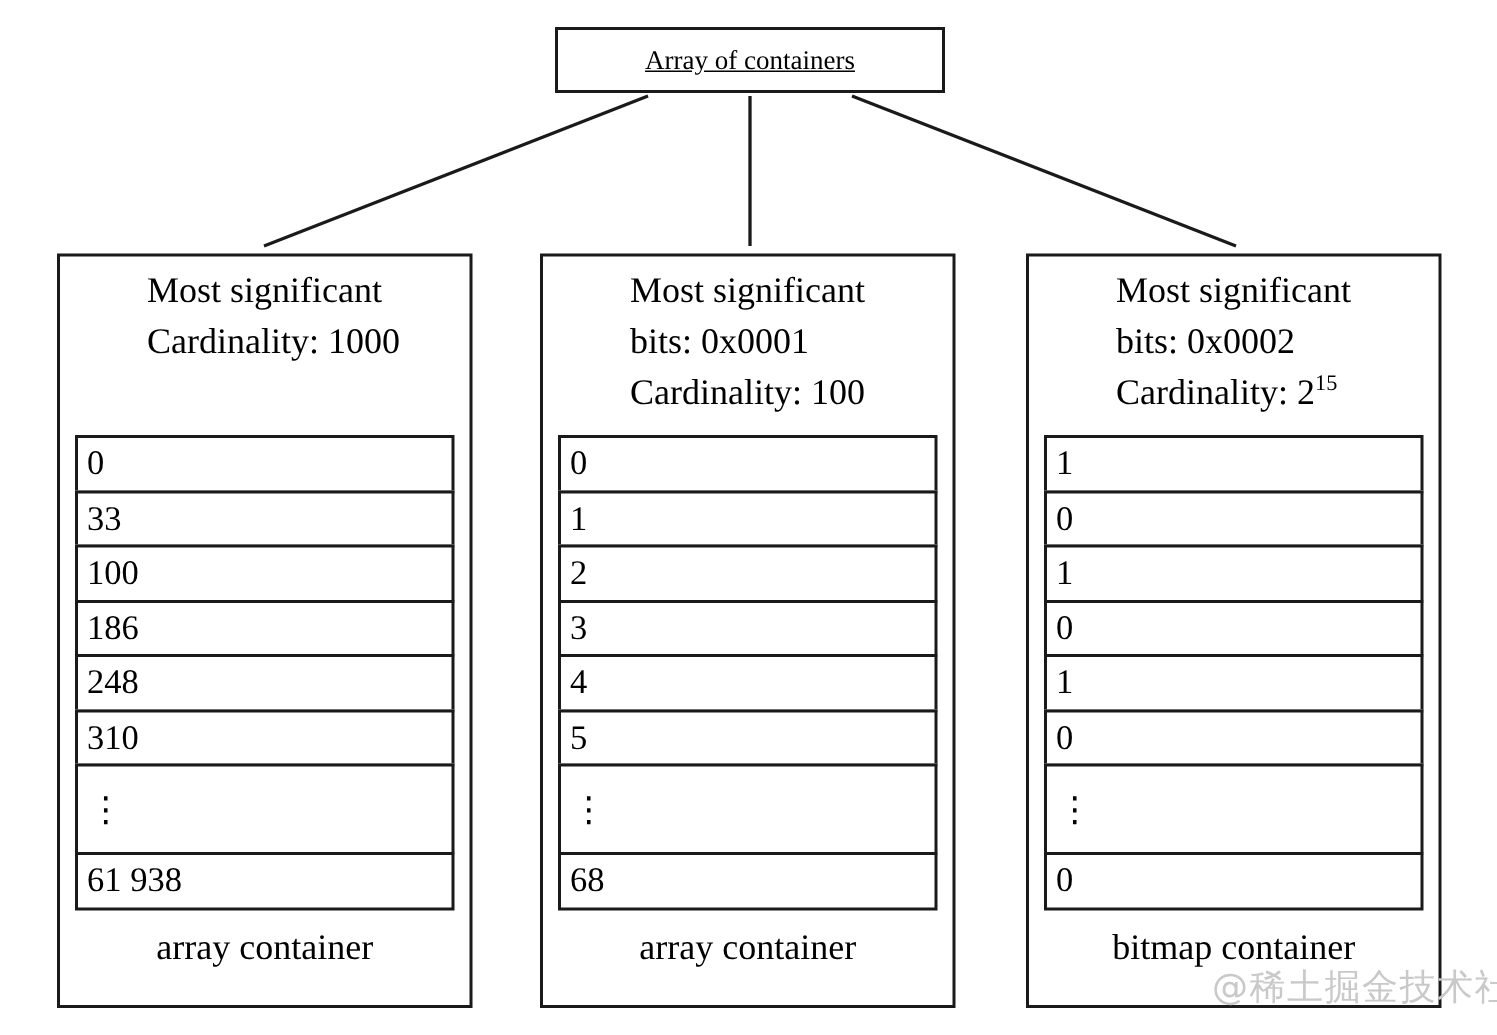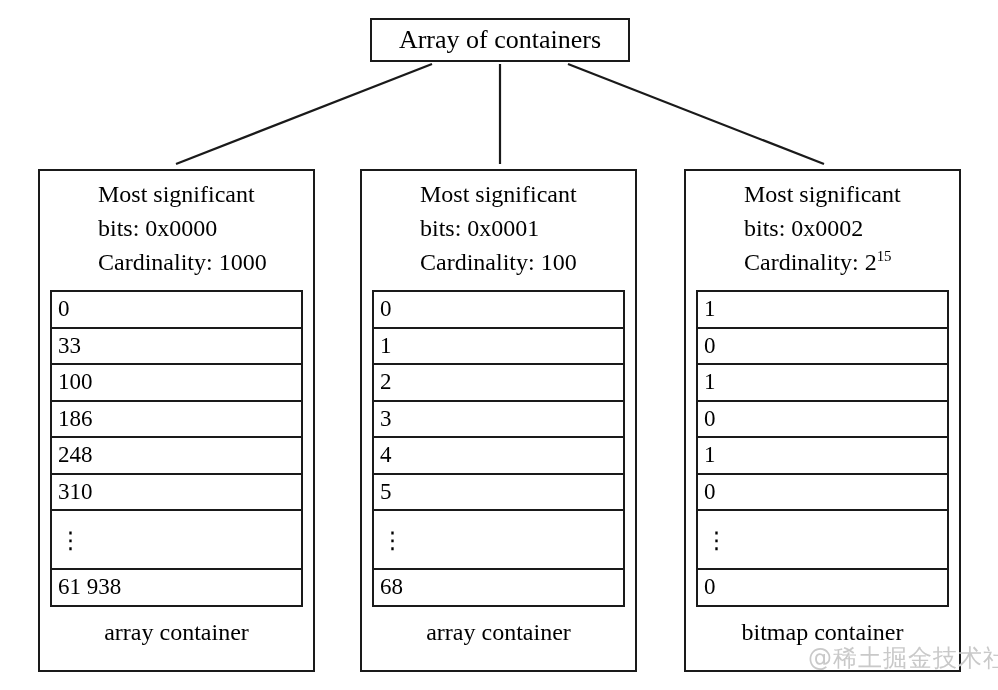--- a/index.html
+++ b/index.html
@@ -25,23 +25,24 @@
     width: 260px;
     height: 44px;
     border: 2px solid #1a1a1a;
     background: #ffffff;
     display: flex;
     align-items: center;
     justify-content: center;
     box-sizing: border-box;
   }
   .root-box .root-label {
-    font-size: 26px;
+    font-size: 18px;
     line-height: 1;
     white-space: nowrap;
+    text-decoration: underline;
   }
 
   
   .connectors {
     position: absolute;
     left: 0;
     top: 0;
     width: 998px;
     height: 690px;
     pointer-events: none;
@@ -146,21 +147,20 @@
 
   <svg class="connectors" viewBox="0 0 998 690" width="998" height="690">
     <line x1="432" y1="64" x2="176" y2="164" stroke="#1a1a1a" stroke-width="2.2"></line>
     <line x1="500" y1="64" x2="500" y2="164" stroke="#1a1a1a" stroke-width="2.2"></line>
     <line x1="568" y1="64" x2="824" y2="164" stroke="#1a1a1a" stroke-width="2.2"></line>
   </svg>
 
   <div class="container-box box-1">
     <div class="box-header">
       <span class="hdr-line">Most significant</span>
-      <span class="hdr-line">bits: 0x0000</span>
       <span class="hdr-line"><span>Cardinality:</span> <span>1000</span></span>
     </div>
     <div class="cells">
       <div class="cell">
           <span class="cell-text">0</span>
         </div>
       <div class="cell">
           <span class="cell-text">33</span>
         </div>
       <div class="cell">

